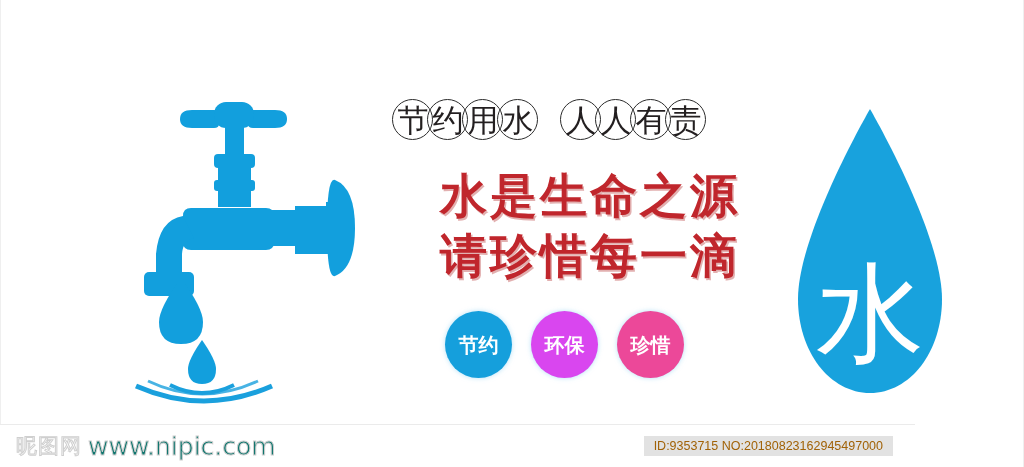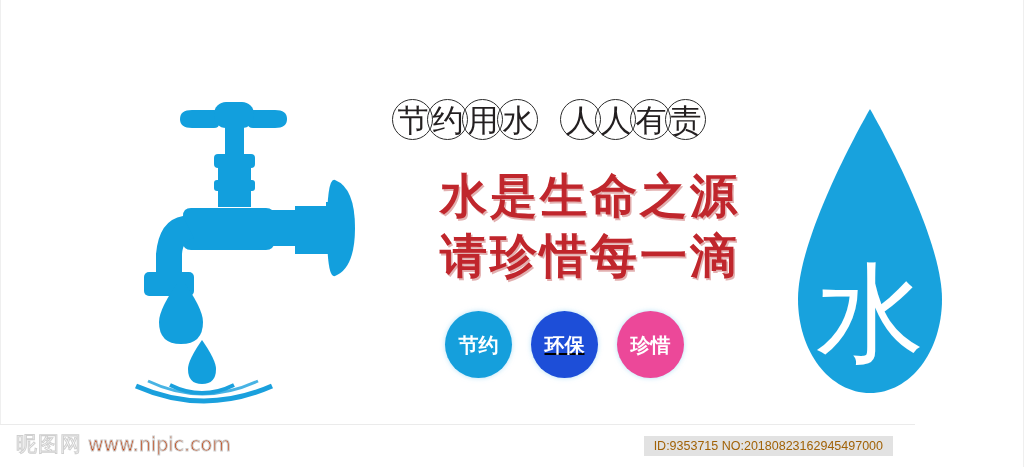--- a/index.html
+++ b/index.html
@@ -157,23 +157,23 @@
   .wm-logo {
     font-family: "DejaVu Sans", sans-serif;
     font-size: 21px;
     line-height: 1;
     color: #ffffff;
     -webkit-text-stroke: 1px #cfcfcf;
     letter-spacing: 1px;
   }
   .wm-url {
     font-family: "DejaVu Sans", sans-serif;
-    font-size: 19px;
-    line-height: 1;
-    color: #c2410c;
+    font-size: 25px;
+    line-height: 1;
+    color: #0f766e;
     -webkit-text-stroke: 1px #cfcfcf;
     letter-spacing: 0px;
   }
   .wm-id {
     position: absolute;
     right: 22px;
     top: 11px;
     background: #e2e2e2;
     color: #a16207;
     font-family: "Liberation Sans", sans-serif;
@@ -297,21 +297,21 @@
 
   <div class="headline">
     <div class="headline-line" style="color: rgb(192, 38, 44);">水是生命之源</div>
     <div class="headline-line" style="color: rgb(192, 38, 44); text-align: center;">请珍惜每一滴</div>
   </div>
 
   <div class="badges">
     <div class="badge" id="badge0" style="background: rgb(21, 159, 220);">
       <span class="badge-label">节约</span>
     </div>
-    <div class="badge" id="badge1" style="background: #1d4ed8; text-decoration: underline;">
+    <div class="badge" id="badge1" style="background: #d946ef;">
       <span class="badge-label">环保</span>
     </div>
     <div class="badge" id="badge2" style="background: #ec4899;">
       <span class="badge-label">珍惜</span>
     </div>
   </div>
 
   <div class="waterdrop">
     <svg viewBox="0 0 160 295" width="160" height="295">
       <path id="dropShape" d="M80 4 C80 4 152 128 152 194 C152 247 120 288 80 288 C40 288 8 247 8 194 C8 128 80 4 80 4 Z" fill="#18a2dd"></path>

